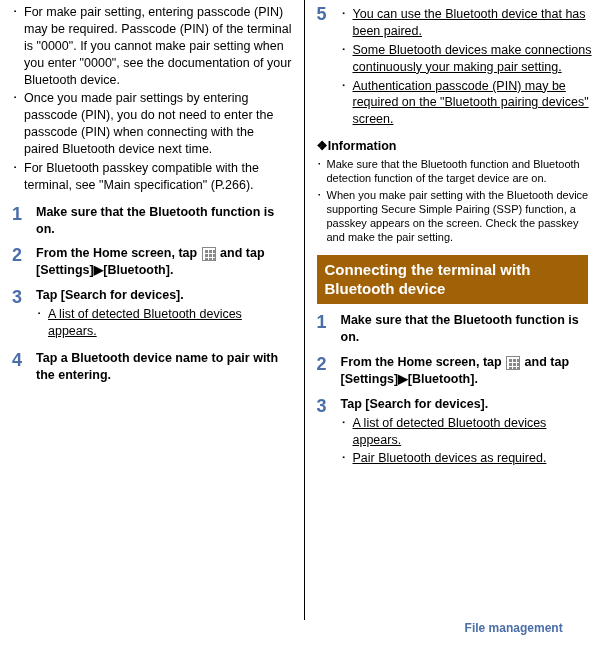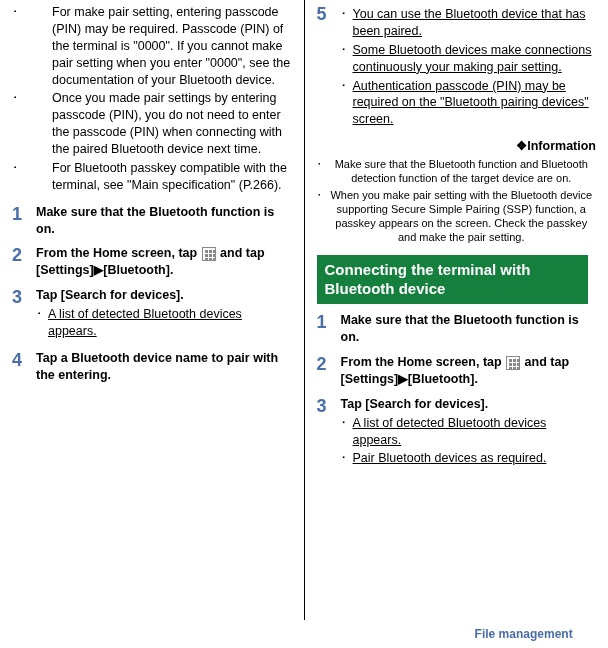--- a/index.html
+++ b/index.html
@@ -3,49 +3,49 @@
 <meta charset="utf-8">
 <style>
   * { margin: 0; padding: 0; box-sizing: border-box; }
   body { width: 608px; height: 648px; font-family: Arial, Helvetica, sans-serif; font-size: 12.5px; line-height: 1.35; color: #000; background: #fff; }
   .page { display: flex; height: 620px; }
   .col { flex: 1; padding: 4px 12px 4px 12px; }
   .col-left { border-right: 1px solid #000; }
   .bullet-list { list-style: none; margin: 0 0 10px 0; }
   .bullet-list li { display: flex; margin-bottom: 2px; }
   .bullet-list li .dot { flex: 0 0 12px; }
-  .bullet-list li .txt { flex: 1; margin-left: 28px; }
+  .bullet-list li .txt { flex: 1; }
   .steps { list-style: none; }
   .step { display: flex; margin-bottom: 8px; }
   .step-num { flex: 0 0 24px; font-size: 18px; font-weight: bold; color: #4a6ea8; line-height: 1; padding-top: 1px; }
   .step-body { flex: 1; }
   .step-head { font-weight: bold; }
   .sub-list { list-style: none; margin-top: 2px; }
   .sub-list li { display: flex; margin-bottom: 2px; }
   .sub-list li .dot { flex: 0 0 12px; }
   .sub-list li .txt { flex: 1; text-decoration: underline; }
-  .info-head { font-weight: bold; margin: 4px 0 2px 0; text-align: right; }
+  .info-head { font-weight: bold; margin: 4px 0 2px 0; }
   .info-list { list-style: none; font-size: 11px; line-height: 1.3; }
   .info-list li { display: flex; margin-bottom: 2px; }
   .info-list li .dot { flex: 0 0 10px; }
-  .info-list li .txt { flex: 1; text-align: center; }
-  .section-bar { background: #15803d; color: #fff; font-weight: bold; font-size: 15px; padding: 6px 8px; margin: 10px 8px 8px 0; line-height: 1.25; }
+  .info-list li .txt { flex: 1; }
+  .section-bar { background: #a16207; color: #fff; font-weight: bold; font-size: 15px; padding: 6px 8px; margin: 10px 8px 8px 0; line-height: 1.25; }
   .apps-icon { display: inline-block; width: 14px; height: 14px; border: 1px solid #888; vertical-align: middle; position: relative; margin: 0 1px; background:
      linear-gradient(#888,#888) 2px 2px/3px 3px no-repeat,
      linear-gradient(#888,#888) 6px 2px/3px 3px no-repeat,
      linear-gradient(#888,#888) 10px 2px/3px 3px no-repeat,
      linear-gradient(#888,#888) 2px 6px/3px 3px no-repeat,
      linear-gradient(#888,#888) 6px 6px/3px 3px no-repeat,
      linear-gradient(#888,#888) 10px 6px/3px 3px no-repeat,
      linear-gradient(#888,#888) 2px 10px/3px 3px no-repeat,
      linear-gradient(#888,#888) 6px 10px/3px 3px no-repeat,
      linear-gradient(#888,#888) 10px 10px/3px 3px no-repeat,
      #fff;
   }
-  .footer { height: 28px; display: flex; justify-content: flex-end; align-items: center; padding: 0 12px; gap: 0; }
+  .footer { height: 28px; display: flex; justify-content: flex-end; align-items: flex-start; padding: 0 12px; gap: 10px; }
   .footer .section-name { font-weight: bold; color: #4a6ea8; font-size: 12px; }
   .footer .pg { font-size: 14px; margin-top: 38px; }
   .tri { font-family: Arial, sans-serif; }
 </style>
 </head>
 <body>
 
 <div class="page">
 
   <div class="col col-left">

